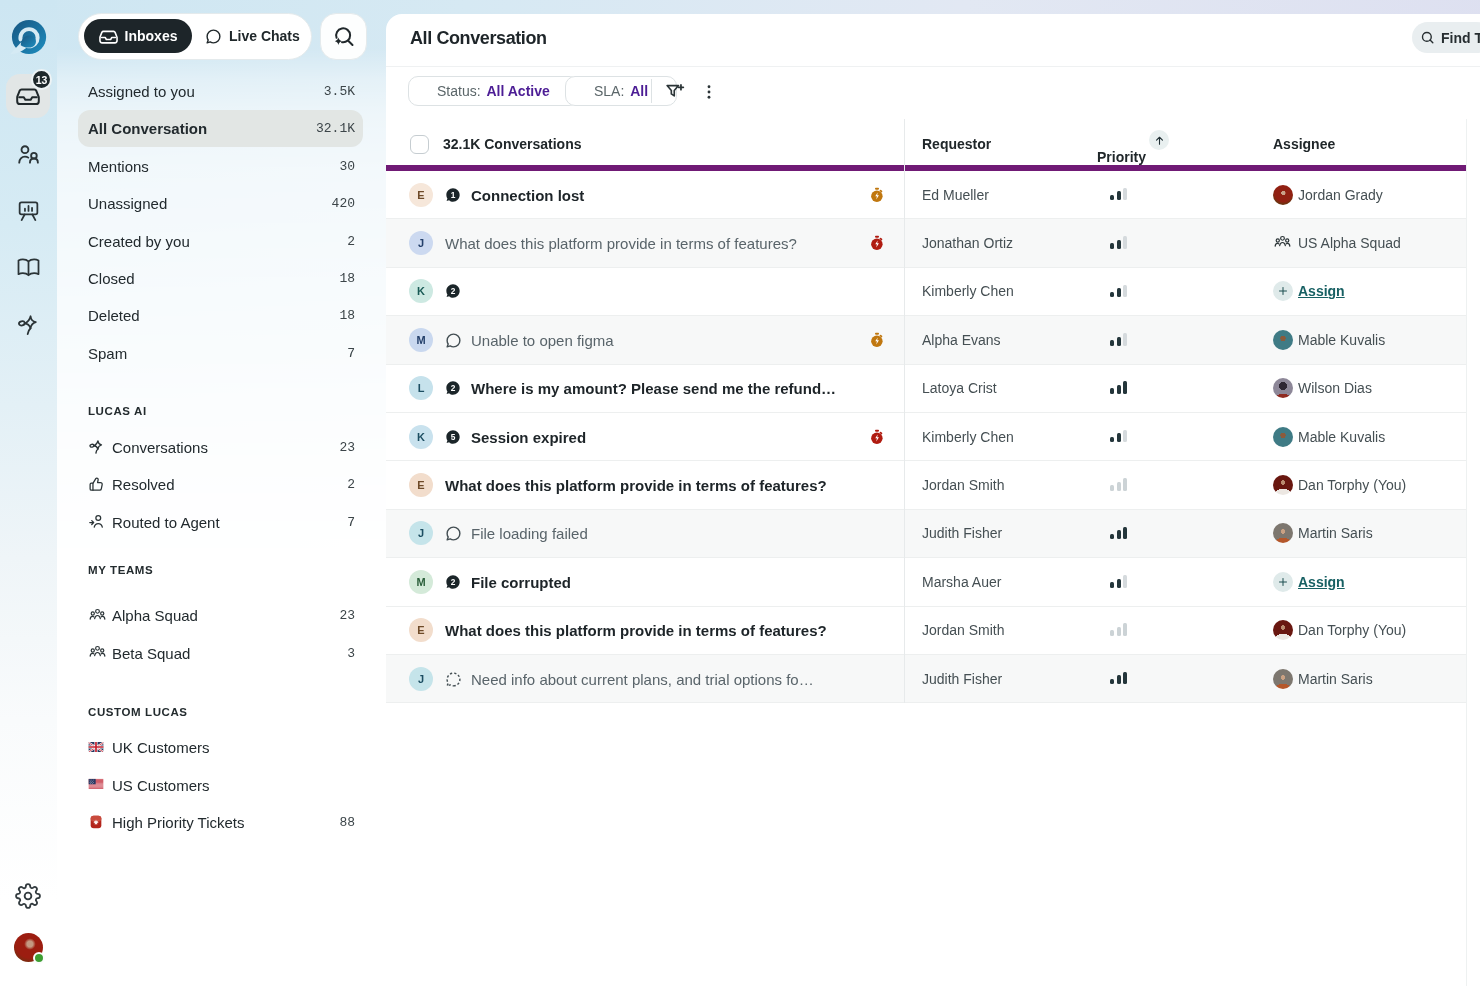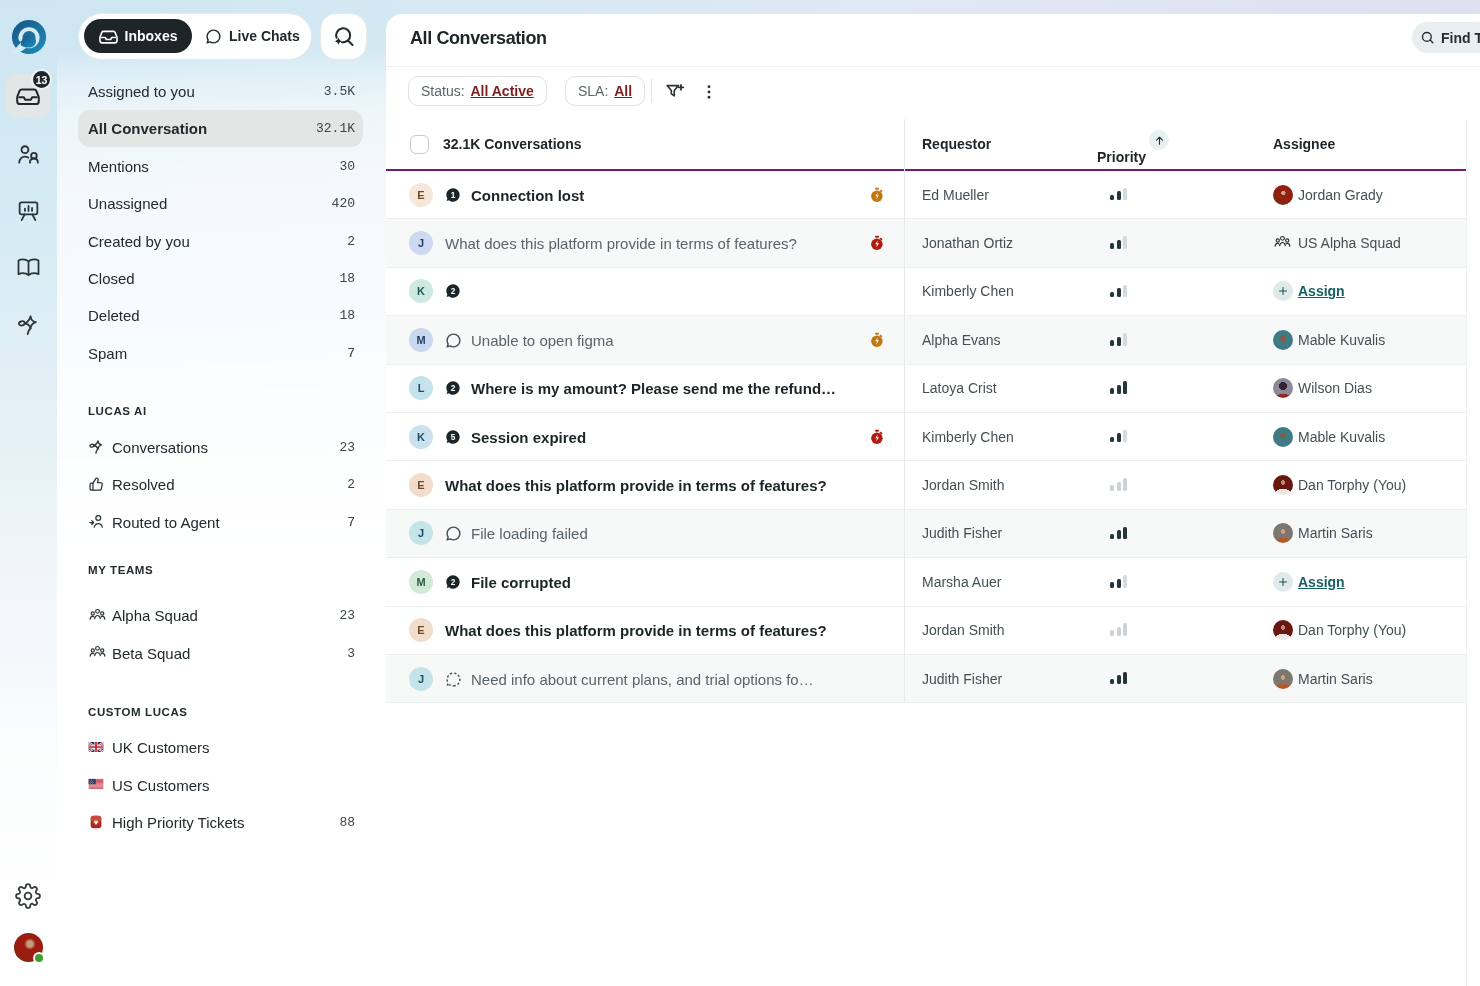--- a/index.html
+++ b/index.html
@@ -9,26 +9,26 @@
 .railtint { position:absolute; left:0; top:0; width:57px; height:900px;
   background:linear-gradient(to bottom,#cde6f2 0%,#d6ebf4 25%,#e3f0f6 45%,#eff5f8 62%,#f9fbfc 80%,#fff 100%);}
 
 .card { position:absolute; left:386px; top:14px; width:1094px; height:972px; background:#fff; border-top-left-radius:16px; }
 .vline-right { position:absolute; left:1080px; top:105px; bottom:0; width:1px; background:#eef1f1; z-index:5; }
 .titlebar { position:absolute; left:0; top:0; width:1094px; height:53px; border-bottom:1px solid #eff1f2; }
 .title { position:absolute; left:24px; top:14px; font-size:18px; font-weight:700; letter-spacing:-.4px; color:#1e2529; }
 .findpill { position:absolute; left:1026px; top:8px; height:31px; width:80px; background:#e9eef0; border-radius:16px; display:flex; align-items:center; padding-left:8px; gap:6px; font-size:14px; font-weight:700; color:#272e31; }
 .findpill span { white-space:nowrap; }
 
-.fpill { position:absolute; top:62px; height:30px; border:1px solid #dde2e4; border-radius:10px; background:#fff; display:flex; align-items:center; font-size:14px; color:#5b6669; padding:0 12px; gap:2px; }
-.fpill b { color:#7f1d1d; font-weight:700;text-decoration:underline; }
+.fpill { position:absolute; top:62px; height:30px; border:1px solid #dde2e4; border-radius:10px; background:#fff; display:flex; align-items:center; font-size:14px; color:#5b6669; padding:0 28px; gap:2px; }
+.fpill b { color:#4c1d95; font-weight:700; }
 .fdiv { position:absolute; left:265px; top:65px; width:1px; height:24px; background:#dde2e4; }
 .icbtn { position:absolute; top:66px; width:24px; height:24px; display:flex; align-items:center; justify-content:center; }
 
-.thead { position:absolute; left:0; top:105px; width:1080px; height:52px; border-bottom:2px solid #701a75; font-weight:700; font-size:14px; color:#20272a; }
+.thead { position:absolute; left:0; top:105px; width:1080px; height:52px; border-bottom:6px solid #701a75; font-weight:700; font-size:14px; color:#20272a; }
 .cbox { position:absolute; left:24px; top:16px; width:19px; height:19px; border:1.6px solid #c6cdd1; border-radius:6px; background:#fff; }
 .cv-sep { position:absolute; left:518px; top:105px; width:1px; height:584px; background:#e7eaeb; z-index:5; }
 .rows { position:absolute; left:0; top:157px; width:1080px; }
 .row { position:relative; width:1080px; height:48.4px; border-bottom:1px solid #edefef; background:#fff; }
 .row.read { background:#f7f8f8; }
 .avatar { position:absolute; left:23px; top:50%; margin-top:-12px; width:24px; height:24px; border-radius:50%; font-size:11px; font-weight:700; display:flex; align-items:center; justify-content:center; }
 .rtitle { position:absolute; left:85px; top:50%; transform:translateY(-50%); font-size:15px; font-weight:700; color:#1d2428; white-space:nowrap; }
 .read .rtitle { font-weight:400; color:#59646a; }
 .rtitle.noicon { left:59px; }
 .bicon { position:absolute; left:59px; top:50%; margin-top:-8px; width:16px; height:16px; }

